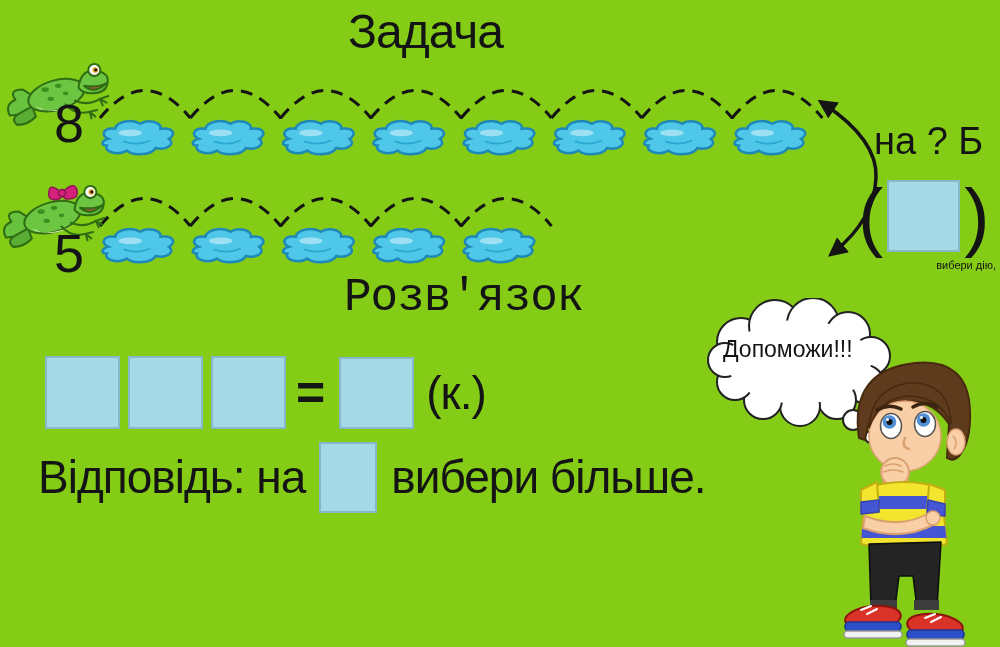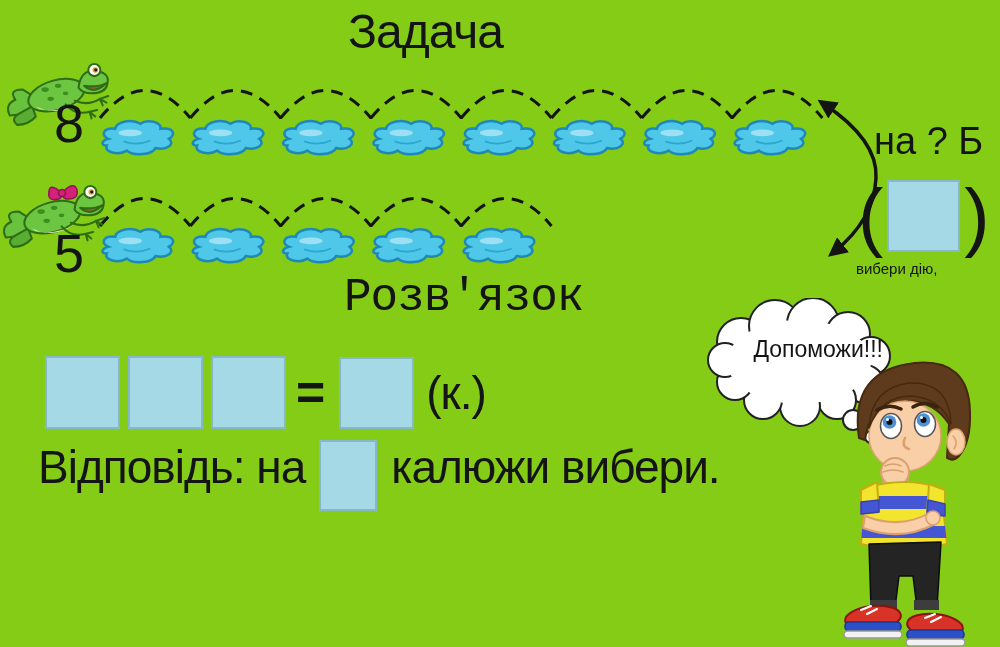--- a/index.html
+++ b/index.html
@@ -11,28 +11,28 @@
   .heading{font-size:48px;color:var(--ink);letter-spacing:-1px;}
   .big-num{font-size:54px;line-height:1;color:var(--ink);}
   .slot{background:var(--slot-fill);border:2px solid var(--slot-border);box-sizing:border-box;}
   .jump-arc{fill:none;stroke:var(--ink);stroke-width:3;stroke-dasharray:12 8;}
   .puddle-water{fill:var(--puddle-fill);stroke:var(--puddle-border);stroke-width:3;}
   .puddle-shine{fill:rgba(255,255,255,.45);}
   .puddle-ripple{fill:none;stroke:#2aa6cf;stroke-width:2;}
   #diff-label{font-size:38px;}
   #diff-paren-row{display:flex;align-items:center;}
   .paren{font-size:76px;font-weight:400;line-height:1;}
-  .hint{font-size:15px;text-align:left;line-height:1.45;}
+  .hint{font-size:11px;text-align:right;line-height:1.45;}
   #equation-row{display:flex;align-items:center;}
   .eq-slot{width:75px;height:73px;margin-right:8px;}
   .equals{font-size:50px;font-weight:700;margin:0 14px 0 10px;}
   .unit{font-size:46px;margin-left:12px;letter-spacing:-1px;}
-  #answer-row{display:flex;font-size:46px;letter-spacing:-1px;}
+  #answer-row{display:flex;align-items:center;font-size:46px;letter-spacing:-1px;}
   #answer-slot{width:58px;height:71px;margin:0 14px;}
-  #bubble-text{font-size:23px;text-align:right;width:160px;}
+  #bubble-text{font-size:23px;text-align:left;width:160px;}
 </style>
 </head>
 <body>
 
 <div id="canvas">
 
   <svg width="0" height="0" style="position:absolute" aria-hidden="true">
     <defs>
       <symbol id="puddle-shape" viewBox="0 0 100 50">
         <path class="puddle-water" d="M16 26 C6 22 10 12 24 14 C26 5 44 2 54 8 C62 2 80 6 78 14 C92 12 98 20 88 26 C96 32 86 40 72 37 C68 45 46 47 38 40 C28 46 10 42 14 34 C6 34 8 28 16 26 Z"></path>
@@ -125,21 +125,21 @@
     <span class="slot eq-slot"></span>
     <span class="slot eq-slot" style="margin-right:0;"></span>
     <span class="equals">=</span>
     <span class="slot" style="width:75px;height:72px;"></span>
     <span class="unit">(к.)</span>
   </div>
 
   <div id="answer-row" class="abs" style="left:38px;top:440px;height:74px;">
     <span>Відповідь: на</span>
     <span id="answer-slot" class="slot"></span>
-    <span>калюжи вибери.</span>
+    <span>вибери більше.</span>
   </div>
 
   <svg class="abs" style="left:703px;top:298px;" width="200" height="155" viewBox="0 0 200 155">
     <g fill="#ffffff" stroke="#222" stroke-width="2">
       <circle cx="38" cy="44" r="24"></circle>
         <circle cx="72" cy="28" r="26"></circle>
         <circle cx="110" cy="26" r="26"></circle>
       <circle cx="145" cy="36" r="22"></circle>
         <circle cx="168" cy="58" r="19"></circle>
         <circle cx="162" cy="86" r="19"></circle>

